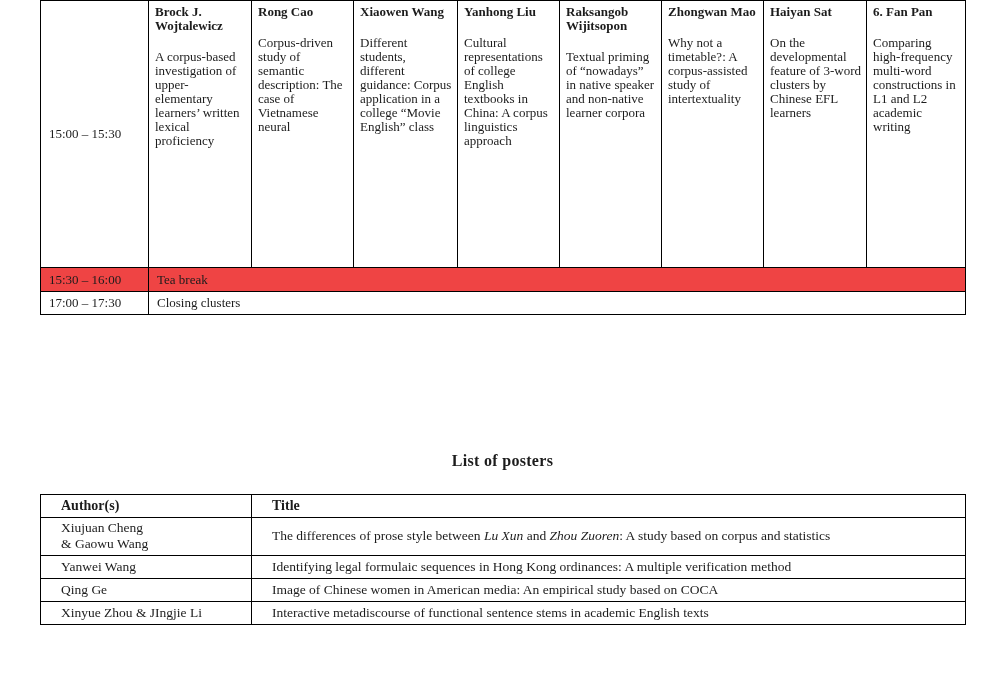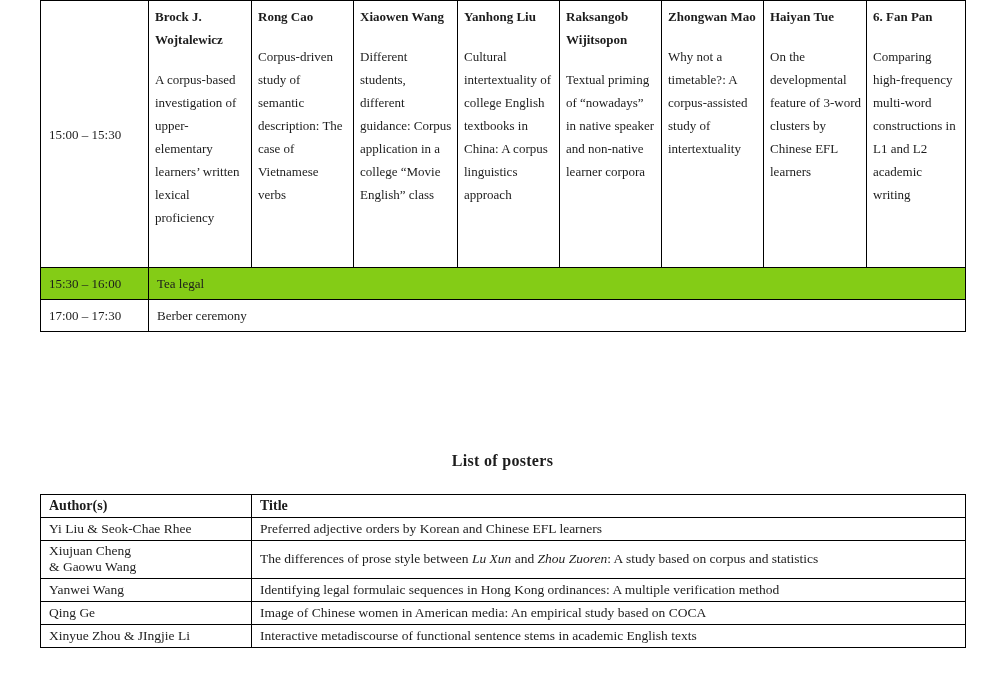--- a/index.html
+++ b/index.html
@@ -28,38 +28,38 @@
   }
   .schedule {
     position: absolute;
     left: 40px;
     top: 0px;
     width: 925px;
   }
   .schedule td {
     border: 1.5px solid #000000;
     font-size: 13px;
-    line-height: 23px;
+    line-height: 14px;
     vertical-align: top;
     padding: 4px 5px 4px 6px;
     overflow: hidden;
   }
   .session-row td { height: 258px; }
   .session-cell { overflow-wrap: break-word; word-wrap: break-word; }
   .speaker {
     font-weight: bold;
     margin-bottom: 17px;
   }
   .time-cell {
     vertical-align: middle !important;
     padding-left: 8px !important;
     white-space: nowrap;
     margin-left: 42px;
   }
-  .tea-row td { height: 15px; background: #84cc16; vertical-align: middle; }
+  .tea-row td { height: 15px; background: #ef4444; vertical-align: middle; }
   .plenary-row td { height: 26px; vertical-align: middle; line-height: 16.5px; padding-top: 1px; padding-bottom: 2px; }
   .closing-row td { height: 13px; vertical-align: middle; font-weight: normal; }
   .span-cell { padding-left: 8px !important; }
 
   
   .posters-heading {
     position: absolute;
     left: 0;
     top: 452px;
     width: 1005px;
@@ -75,21 +75,21 @@
     left: 40px;
     top: 494px;
     width: 925px;
   }
   .posters td, .posters th {
     border: 1.5px solid #000000;
     font-size: 13.5px;
     line-height: 16px;
     vertical-align: middle;
     text-align: left;
-    padding: 2px 6px 3px 8px;
+    padding: 2px 6px 3px 20px;
     height: 17px;
   }
   .posters th { font-weight: bold; font-size: 14px; }
 </style>
 </head>
 <body>
 
 <div class="page">
 
   <table class="schedule">
@@ -107,77 +107,73 @@
     <tbody>
       <tr class="session-row">
         <td class="time-cell">15:00 – 15:30</td>
 
       <td class="session-cell">
             <div class="speaker">Brock J. Wojtalewicz</div>
             <div class="session-title">A corpus-based investigation of upper-elementary learners’ written lexical proficiency</div>
           </td>
           <td class="session-cell">
             <div class="speaker">Rong Cao</div>
-            <div class="session-title">Corpus-driven study of semantic description: The case of Vietnamese verbs</div>
+            <div class="session-title">Corpus-driven study of semantic description: The case of Vietnamese neural</div>
           </td>
           <td class="session-cell">
             <div class="speaker">Xiaowen Wang</div>
             <div class="session-title">Different students, different guidance: Corpus application in a college “Movie English” class</div>
           </td>
           <td class="session-cell">
             <div class="speaker">Yanhong Liu</div>
-            <div class="session-title">Cultural intertextuality of college English textbooks in China: A corpus linguistics approach</div>
+            <div class="session-title">Cultural representations of college English textbooks in China: A corpus linguistics approach</div>
           </td>
           <td class="session-cell">
             <div class="speaker">Raksangob Wijitsopon</div>
             <div class="session-title">Textual priming of “nowadays” in native speaker and non-native learner corpora</div>
           </td>
           <td class="session-cell">
             <div class="speaker">Zhongwan Mao</div>
             <div class="session-title">Why not a timetable?: A corpus-assisted study of intertextuality</div>
           </td>
           <td class="session-cell">
-            <div class="speaker">Haiyan Tue</div>
+            <div class="speaker">Haiyan Sat</div>
             <div class="session-title">On the developmental feature of 3-word clusters by Chinese EFL learners</div>
           </td>
           <td class="session-cell">
             <div class="speaker">6. Fan Pan</div>
             <div class="session-title">Comparing high-frequency multi-word constructions in L1 and L2 academic writing</div>
           </td>
         </tr>
       <tr class="tea-row">
         <td class="time-cell">15:30 – 16:00</td>
-        <td class="span-cell" colspan="8">Tea legal</td>
+        <td class="span-cell" colspan="8">Tea break</td>
       </tr>
       <tr class="closing-row">
         <td class="time-cell">17:00 – 17:30</td>
-        <td class="span-cell" colspan="8">Berber ceremony</td>
+        <td class="span-cell" colspan="8">Closing clusters</td>
       </tr>
     </tbody>
   </table>
 
   <div class="posters-heading">List of posters</div>
 
   <table class="posters">
     <colgroup>
       <col style="width:211px">
         <col style="width:714px">
     </colgroup>
     <thead>
       <tr>
         <th>Author(s)</th>
         <th>Title</th>
       </tr>
     </thead>
     <tbody>
 
-    <tr>
-          <td>Yi Liu &amp; Seok-Chae Rhee</td>
-          <td><span>Preferred adjective orders by Korean and Chinese EFL learners</span></td>
-        </tr>
         <tr>
           <td>Xiujuan Cheng<br>&amp; Gaowu Wang</td>
           <td><span>The differences of prose style between </span><i>Lu Xun</i><span> and </span><i>Zhou Zuoren</i><span>: A study based on corpus and statistics</span></td>
         </tr>
         <tr>
           <td>Yanwei Wang</td>
           <td><span>Identifying legal formulaic sequences in Hong Kong ordinances: A multiple verification method</span></td>
         </tr>
         <tr>
           <td>Qing Ge</td>

